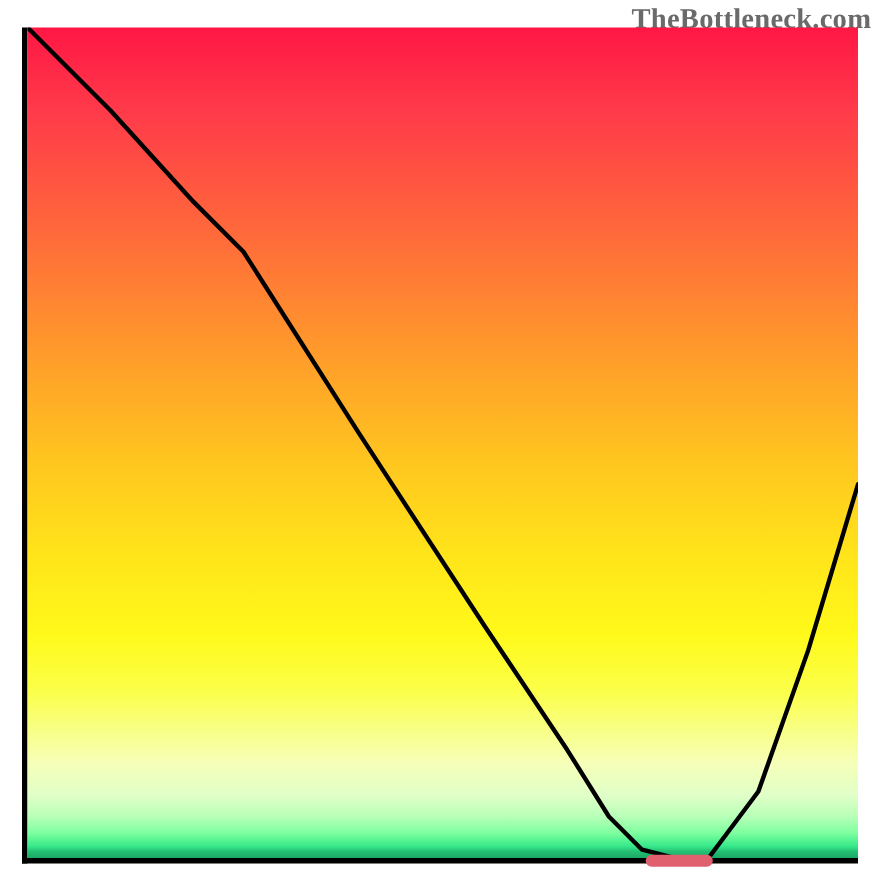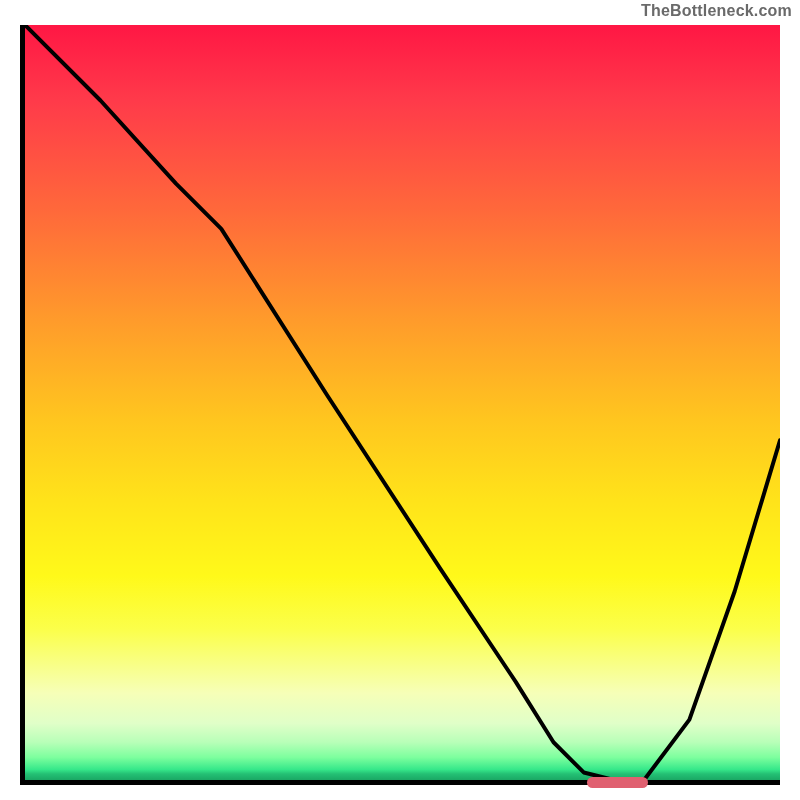--- a/index.html
+++ b/index.html
@@ -1,22 +1,22 @@
 <!DOCTYPE html>
 <html><head>
 <meta charset="utf-8">
 <style>
   * { margin: 0; padding: 0; box-sizing: border-box; }
   html, body { width: 800px; height: 800px; overflow: hidden; background: #fff; }
   .frame { position: relative; width: 800px; height: 800px; }
   .watermark {
     position: absolute;
     top: 2px; right: 8px;
-    font-family: Liberation Sans, sans-serif;
-    font-size: 16px;
+    font-family: Liberation Serif, serif;
+    font-size: 26px;
     font-weight: bold;
     color: #6a6a6a;
     letter-spacing: 0.2px;
   }
   .plot-area {
     position: absolute;
     left: 20px; top: 25px;
     width: 760px; height: 760px;
     border-left: 5px solid #000;
     border-bottom: 5px solid #000;

